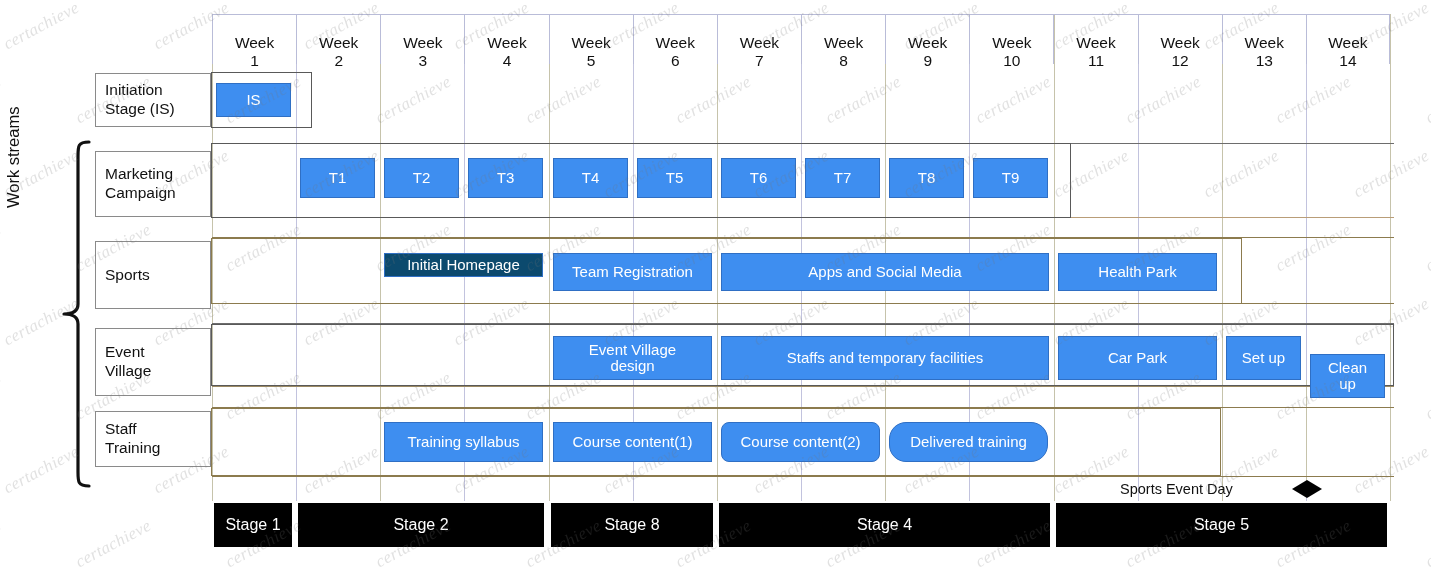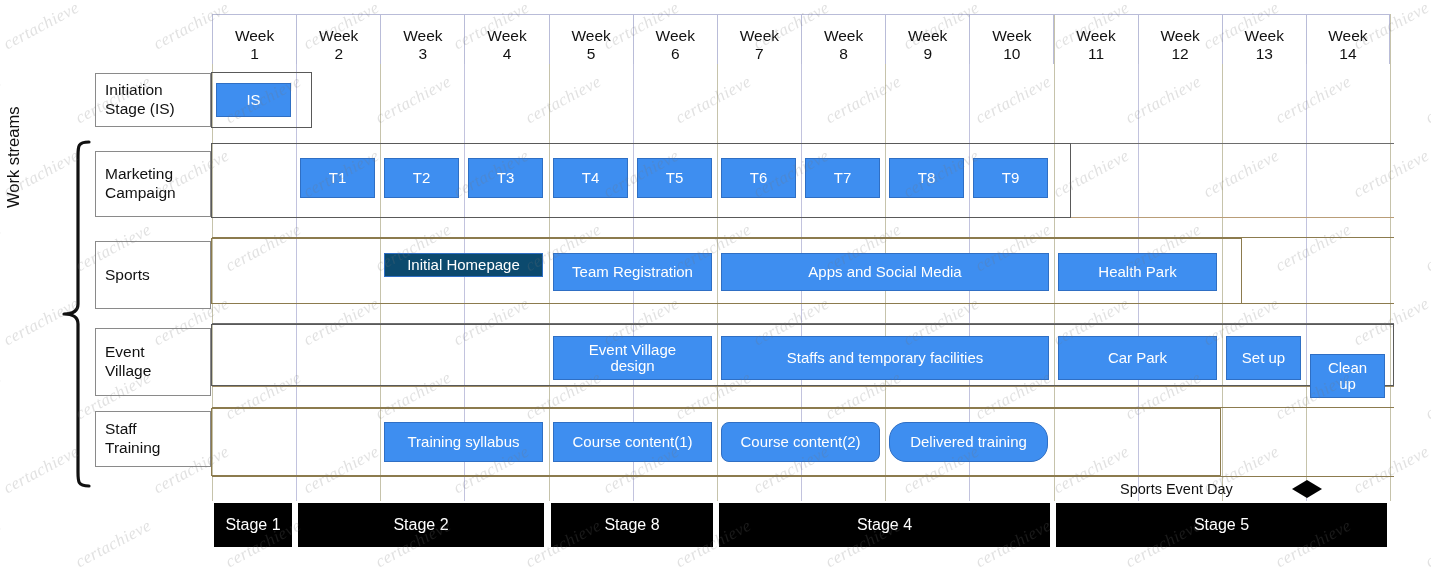--- a/index.html
+++ b/index.html
@@ -52,21 +52,21 @@
   .week-cell {
     width: 84.15px;
     height: 50px;
     border-left: 1px solid #b9bcd8;
     border-top: 1px solid #b9bcd8;
     box-sizing: border-box;
     display: flex;
     flex-direction: column;
     align-items: center;
     justify-content: flex-start;
-    padding-top: 12px;
+    padding-top: 19px;
     font-size: 15.5px;
     line-height: 1.18;
     color: #111111;
   }
   .week-cell:last-child {
     border-right: 1px solid #b9bcd8;
   }
   .week-cell .wk-num { }
 
   

